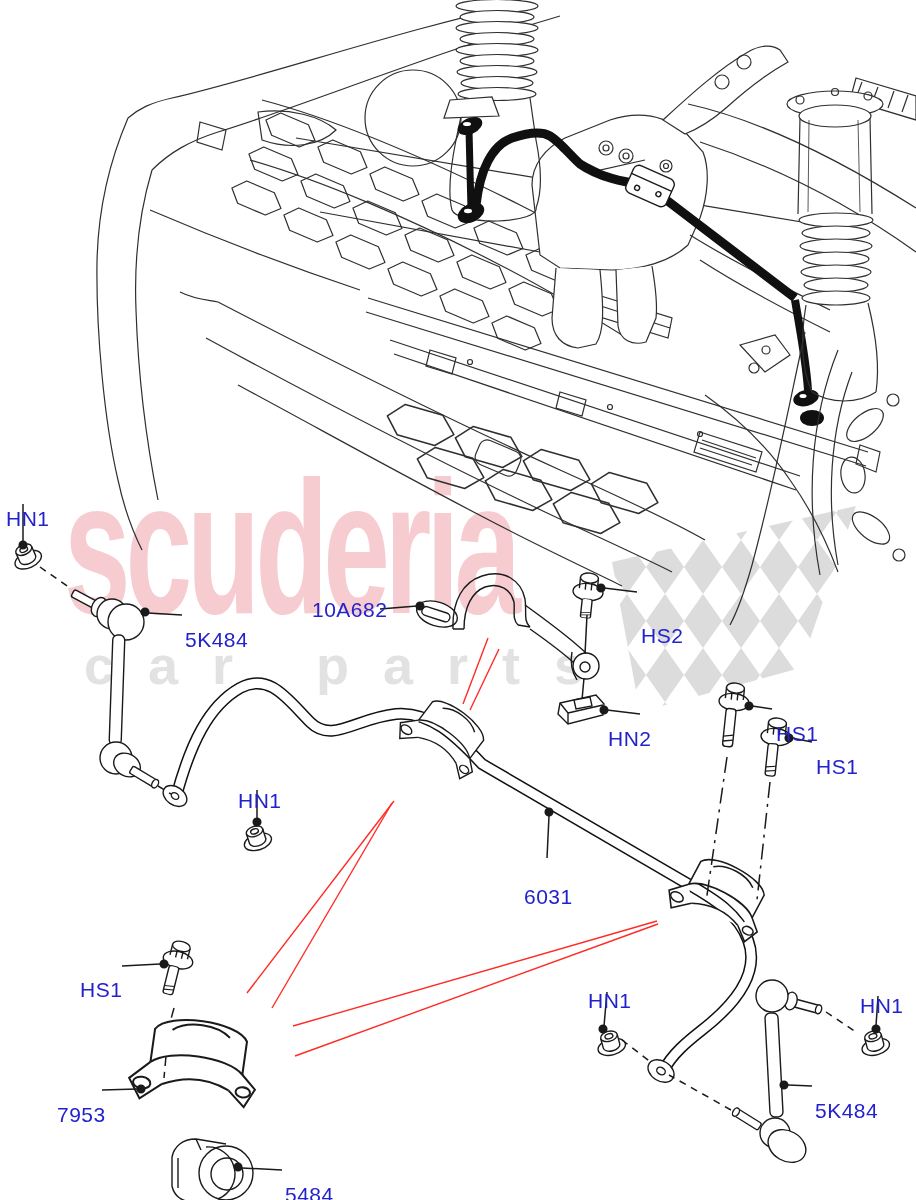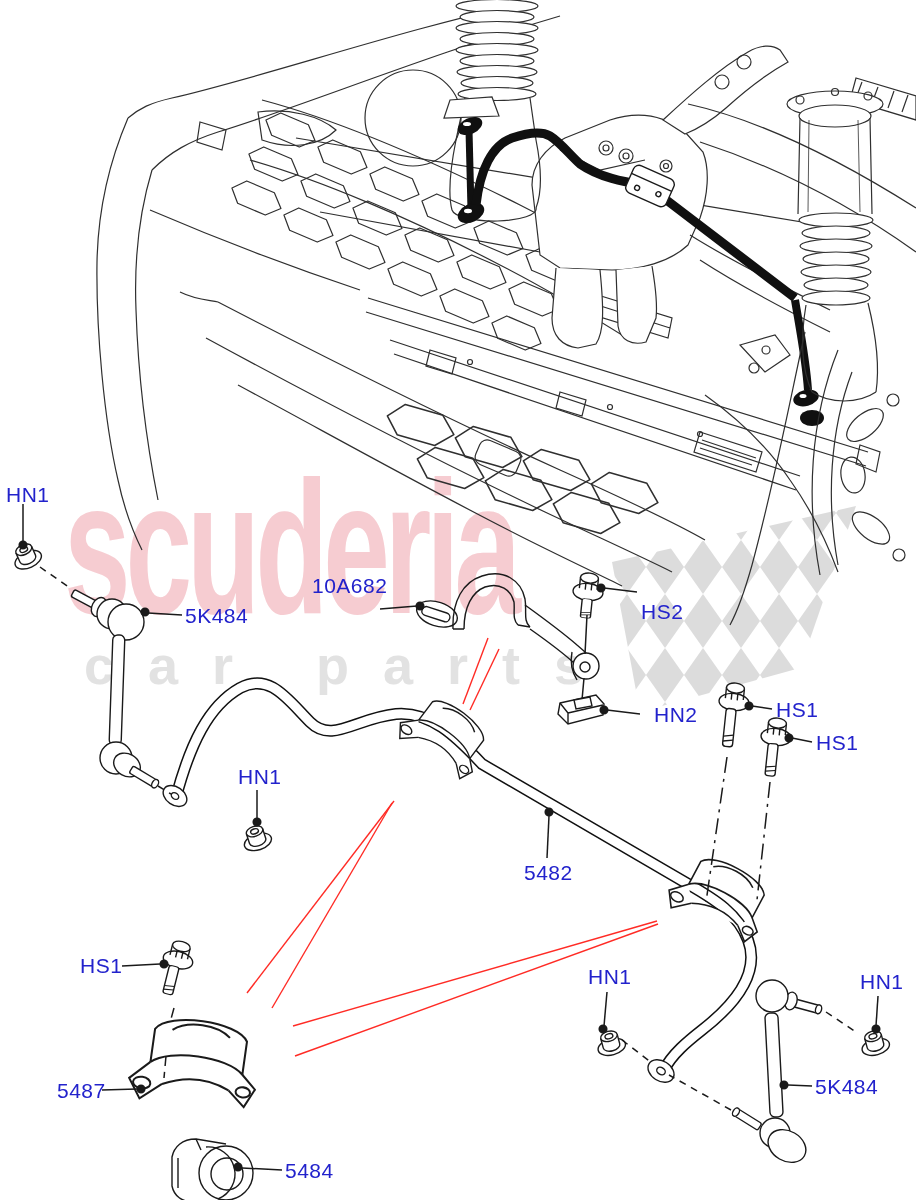--- a/index.html
+++ b/index.html
@@ -3,21 +3,21 @@
 <meta charset="utf-8">
 <style>
   html,body{margin:0;padding:0;background:#fff;}
   #stage{position:relative;width:916px;height:1200px;background:#fff;overflow:hidden;
          font-family:"Liberation Sans",sans-serif;}
   .wm{position:absolute;pointer-events:none;white-space:nowrap;font-weight:bold;}
   #wm-brand{left:64px;top:452px;font-size:190px;color:#f6ccd1;letter-spacing:-8px;
             transform:scale(0.63,1);transform-origin:left top;line-height:1;}
   #wm-tag{left:84px;top:638px;font-size:54px;color:#e2e2e2;letter-spacing:34px;line-height:1;}
   svg{position:absolute;left:0;top:0;}
-  .plabel{position:absolute;font-size:21px;color:#2222cc;line-height:1.1;letter-spacing:0.5px;cursor:pointer;}
+  .plabel{position:absolute;font-size:21px;color:#2222cc;line-height:1.1;letter-spacing:0.5px;cursor:pointer;margin-top:24px;}
   .art{stroke:#2f2f2f;stroke-width:1.2;fill:none;}
   .part{stroke:#1a1a1a;stroke-width:1.4;fill:#fff;}
   .ln{stroke:#1a1a1a;stroke-width:1.5;fill:none;}
   .red{stroke:#ff2b25;stroke-width:1.4;fill:none;}
   .blk{stroke:#101010;fill:none;}
 </style>
 </head>
 <body>
 
 <div id="stage">
@@ -398,24 +398,24 @@
         <circle cx="876" cy="1029" r="3.8" fill="#1a1a1a"></circle>
       <path d="M812,1086 L788,1085"></path>
         <circle cx="784" cy="1085" r="3.8" fill="#1a1a1a"></circle>
     </g>
   </svg>
 
   <div class="plabel" style="left:6px;top:483px">HN1</div>
   <div class="plabel" style="left:185px;top:604px">5K484</div>
   <div class="plabel" style="left:312px;top:574px">10A682</div>
   <div class="plabel" style="left:641px;top:600px">HS2</div>
-  <div class="plabel" style="left:654px;top:703px">HN2</div>
+  <div class="plabel" style="left:608px;top:703px">HN2</div>
   <div class="plabel" style="left:776px;top:698px">HS1</div>
   <div class="plabel" style="left:816px;top:731px">HS1</div>
-  <div class="plabel" style="left:524px;top:861px">5482</div>
+  <div class="plabel" style="left:524px;top:861px">6031</div>
   <div class="plabel" style="left:238px;top:765px">HN1</div>
   <div class="plabel" style="left:80px;top:954px">HS1</div>
-  <div class="plabel" style="left:57px;top:1079px">5487</div>
+  <div class="plabel" style="left:57px;top:1079px">7953</div>
   <div class="plabel" style="left:285px;top:1159px">5484</div>
   <div class="plabel" style="left:588px;top:965px">HN1</div>
   <div class="plabel" style="left:860px;top:970px">HN1</div>
   <div class="plabel" style="left:815px;top:1075px">5K484</div>
 </div>
 
 </body></html>

